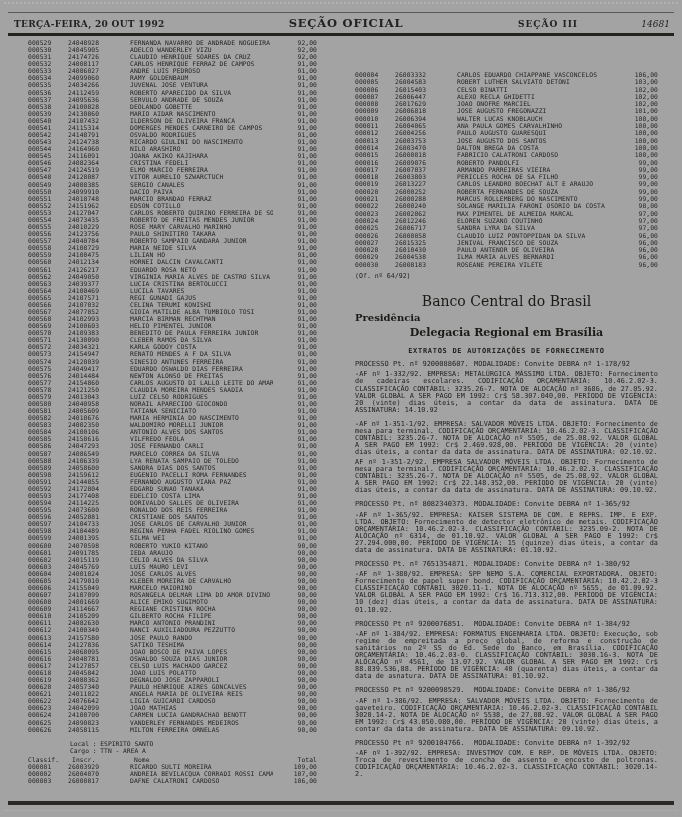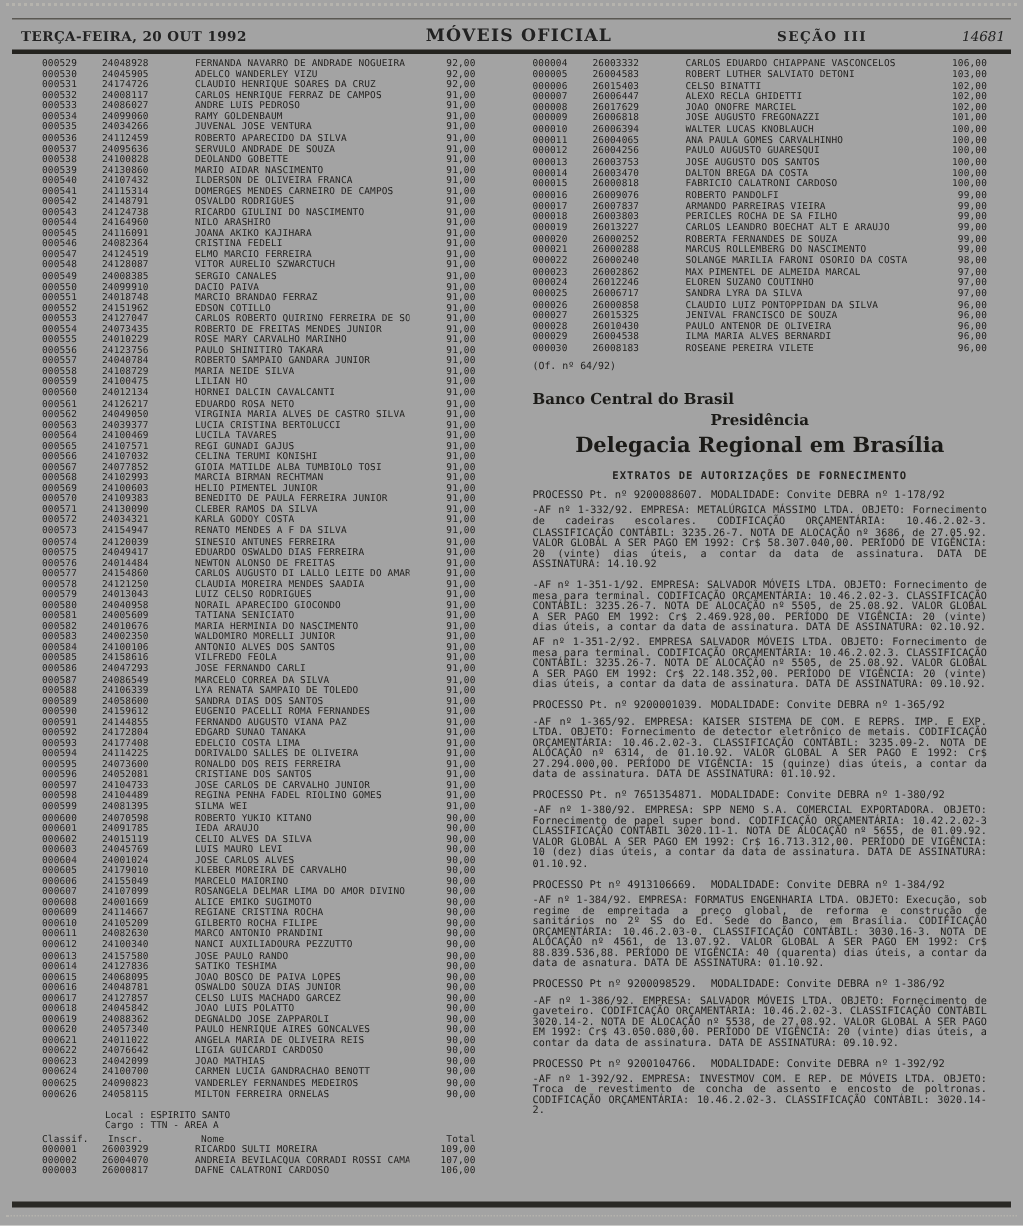--- a/index.html
+++ b/index.html
@@ -19,59 +19,59 @@
     padding:3px 4px 3px 6px;
     font-family:"DejaVu Serif", serif;
   }
   .m-date{font-size:9px;font-weight:bold;letter-spacing:.3px;width:200px;}
   .m-title{font-size:11.5px;font-weight:bold;letter-spacing:.8px;flex:1;text-align:center;}
   .m-sec{font-size:9px;font-weight:bold;width:140px;text-align:center;letter-spacing:1px;}
   .m-page{font-size:9px;width:52px;text-align:right;font-style:italic;}
   
   .cols{display:flex;align-items:flex-start;}
   .col-left{width:341px;padding:3px 24px 0 28px;box-sizing:border-box;}
-  .col-right{width:341px;padding:3px 24px 0 14px;box-sizing:border-box;}
+  .col-right{width:341px;padding:3px 24px 0 14px;box-sizing:border-box;margin-top:32px;}
   
   .lrow{display:flex;font-size:6.3px;line-height:7.08px;white-space:nowrap;color:#1f1e1c;letter-spacing:.1px;}
   #right-list .lrow{line-height:7.3px;}
   .c1{width:40px;flex:none;}
   .c2{width:62px;flex:none;}
   .c3{flex:1;overflow:hidden;}
   .c4{width:44px;flex:none;text-align:right;}
   
   .es-block{margin-top:7px;font-size:6.3px;line-height:7.6px;color:#1f1e1c;}
   .es-label{margin-left:42px;white-space:pre;}
   .es-head{display:flex;margin-top:1px;}
   .es-head .c1{width:44px;}
   
   .of-note{font-size:6.6px;margin-top:4px;color:#1f1e1c;}
   
-  .bc-org{font-family:"DejaVu Serif", serif;font-weight:bold;font-size:10px;margin-top:13px;color:#1b1a17;}
-  .bc-unit1{font-family:"DejaVu Serif", serif;font-weight:bold;font-size:10px;text-align:center;margin-top:3px;color:#1b1a17;}
-  .bc-unit2{font-family:"DejaVu Serif", serif;font-weight:bold;font-size:14px;text-align:center;margin-top:3px;color:#1b1a17;}
+  .bc-org{font-family:"DejaVu Serif", serif;font-weight:normal;font-size:14px;text-align:center;margin-top:13px;color:#1b1a17;}
+  .bc-unit1{font-family:"DejaVu Serif", serif;font-weight:bold;font-size:10px;text-align:left;margin-top:3px;color:#1b1a17;}
+  .bc-unit2{font-family:"DejaVu Serif", serif;font-weight:bold;font-size:11px;text-align:center;margin-top:3px;color:#1b1a17;}
   .bc-sec{font-size:7px;font-weight:bold;text-align:center;letter-spacing:.7px;margin:8px 0 6px 0;color:#23221f;}
   
   .process{margin-bottom:7px;}
   .phead{display:flex;justify-content:space-between;font-size:7px;line-height:7.4px;color:#1f1e1c;}
   .pproc{flex:none;}
   .pmod{width:184px;flex:none;}
   .pbody{margin:3px 0 0 0;font-size:6.8px;line-height:7.05px;text-align:justify;color:#1f1e1c;letter-spacing:.05px;}
   
   .bottom-rule{position:absolute;left:8px;right:8px;top:801px;height:3.5px;background:#2a2925;}
   .bottom-dots{position:absolute;left:4px;right:4px;top:810px;border-top:1px dotted #b5b3ad;}
 </style>
 </head>
 <body>
 
 <div class="page">
   <div class="edge-dots"></div>
 
   <div class="masthead">
     <span class="m-date">TERÇA-FEIRA, 20 OUT 1992</span>
-    <span class="m-title">MÓVEIS OFICIAL</span>
+    <span class="m-title">SEÇÃO OFICIAL</span>
     <span class="m-sec">SEÇÃO III</span>
     <span class="m-page">14681</span>
   </div>
 
   <div class="cols">
 
     <div class="col-left">
       <div id="left-list">
           <div class="lrow">
             <span class="c1">000529</span>
@@ -874,35 +874,35 @@
               <span class="pmod">MODALIDADE: Convite DEBRA nº 1-178/92</span>
             </div>
             <p class="pbody">-AF nº 1-332/92. EMPRESA: METALÚRGICA MÁSSIMO LTDA. OBJETO: Fornecimento de cadeiras escolares. CODIFICAÇÃO ORÇAMENTÁRIA: 10.46.2.02-3. CLASSIFICAÇÃO CONTÁBIL: 3235.26-7. NOTA DE ALOCAÇÃO nº 3686, de 27.05.92. VALOR GLOBAL A SER PAGO EM 1992: Cr$ 58.307.040,00. PERÍODO DE VIGÊNCIA: 20 (vinte) dias úteis, a contar da data de assinatura. DATA DE ASSINATURA: 14.10.92</p>
           </div>
           <div class="process">
             <p class="pbody">-AF nº 1-351-1/92. EMPRESA: SALVADOR MÓVEIS LTDA. OBJETO: Fornecimento de mesa para terminal. CODIFICAÇÃO ORÇAMENTÁRIA: 10.46.2.02-3. CLASSIFICAÇÃO CONTÁBIL: 3235.26-7. NOTA DE ALOCAÇÃO nº 5505, de 25.08.92. VALOR GLOBAL A SER PAGO EM 1992: Cr$ 2.469.928,00. PERÍODO DE VIGÊNCIA: 20 (vinte) dias úteis, a contar da data de assinatura. DATA DE ASSINATURA: 02.10.92.</p>
             <p class="pbody">AF nº 1-351-2/92. EMPRESA SALVADOR MÓVEIS LTDA. OBJETO: Fornecimento de mesa para terminal. CODIFICAÇÃO ORÇAMENTÁRIA: 10.46.2.02.3. CLASSIFICAÇÃO CONTÁBIL: 3235.26-7. NOTA DE ALOCAÇÃO nº 5505, de 25.08.92. VALOR GLOBAL A SER PAGO EM 1992: Cr$ 22.148.352,00. PERÍODO DE VIGÊNCIA: 20 (vinte) dias úteis, a contar da data de assinatura. DATA DE ASSINATURA: 09.10.92.</p>
           </div>
           <div class="process">
             <div class="phead">
-              <span class="pproc">PROCESSO Pt. nº 9200001039.</span>
+              <span class="pproc">PROCESSO Pt. nº 8082340373.</span>
               <span class="pmod">MODALIDADE: Convite DEBRA nº 1-365/92</span>
             </div>
             <p class="pbody">-AF nº 1-365/92. EMPRESA: KAISER SISTEMA DE COM. E REPRS. IMP. E EXP. LTDA. OBJETO: Fornecimento de detector eletrônico de metais. CODIFICAÇÃO ORÇAMENTÁRIA: 10.46.2.02-3. CLASSIFICAÇÃO CONTÁBIL: 3235.09-2. NOTA DE ALOCAÇÃO nº 6314, de 01.10.92. VALOR GLOBAL A SER PAGO E 1992: Cr$ 27.294.000,00. PERÍODO DE VIGÊNCIA: 15 (quinze) dias úteis, a contar da data de assinatura. DATA DE ASSINATURA: 01.10.92.</p>
           </div>
           <div class="process">
             <div class="phead">
               <span class="pproc">PROCESSO Pt. nº 7651354871.</span>
               <span class="pmod">MODALIDADE: Convite DEBRA nº 1-380/92</span>
             </div>
             <p class="pbody">-AF nº 1-380/92. EMPRESA: SPP NEMO S.A. COMERCIAL EXPORTADORA. OBJETO: Fornecimento de papel super bond. CODIFICAÇÃO ORÇAMENTÁRIA: 10.42.2.02-3 CLASSIFICAÇÃO CONTÁBIL 3020.11-1. NOTA DE ALOCAÇÃO nº 5655, de 01.09.92. VALOR GLOBAL A SER PAGO EM 1992: Cr$ 16.713.312,00. PERÍODO DE VIGÊNCIA: 10 (dez) dias úteis, a contar da data de assinatura. DATA DE ASSINATURA: 01.10.92.</p>
           </div>
           <div class="process">
             <div class="phead">
-              <span class="pproc">PROCESSO Pt nº 4913106669.</span>
+              <span class="pproc">PROCESSO Pt nº 9200076851.</span>
               <span class="pmod">MODALIDADE: Convite DEBRA nº 1-384/92</span>
             </div>
             <p class="pbody">-AF nº 1-384/92. EMPRESA: FORMATUS ENGENHARIA LTDA. OBJETO: Execução, sob regime de empreitada a preço global, de reforma e construção de sanitários no 2º SS do Ed. Sede do Banco, em Brasília. CODIFICAÇÃO ORÇAMENTÁRIA: 10.46.2.03-0. CLASSIFICAÇÃO CONTÁBIL: 3030.16-3. NOTA DE ALOCAÇÃO nº 4561, de 13.07.92. VALOR GLOBAL A SER PAGO EM 1992: Cr$ 88.839.536,88. PERÍODO DE VIGÊNCIA: 40 (quarenta) dias úteis, a contar da data de asnatura. DATA DE ASSINATURA: 01.10.92.</p>
           </div>
           <div class="process">
             <div class="phead">
               <span class="pproc">PROCESSO Pt nº 9200098529.</span>
               <span class="pmod">MODALIDADE: Convite DEBRA nº 1-386/92</span>
             </div>
             <p class="pbody">-AF nº 1-386/92. EMPRESA: SALVADOR MÓVEIS LTDA. OBJETO: Fornecimento de gaveteiro. CODIFICAÇÃO ORÇAMENTÁRIA: 10.46.2.02-3. CLASSIFICAÇÃO CONTÁBIL 3020.14-2. NOTA DE ALOCAÇÃO nº 5538, de 27.08.92. VALOR GLOBAL A SER PAGO EM 1992: Cr$ 43.050.080,00. PERÍODO DE VIGÊNCIA: 20 (vinte) dias úteis, a contar da data de assinatura. DATA DE ASSINATURA: 09.10.92.</p>

